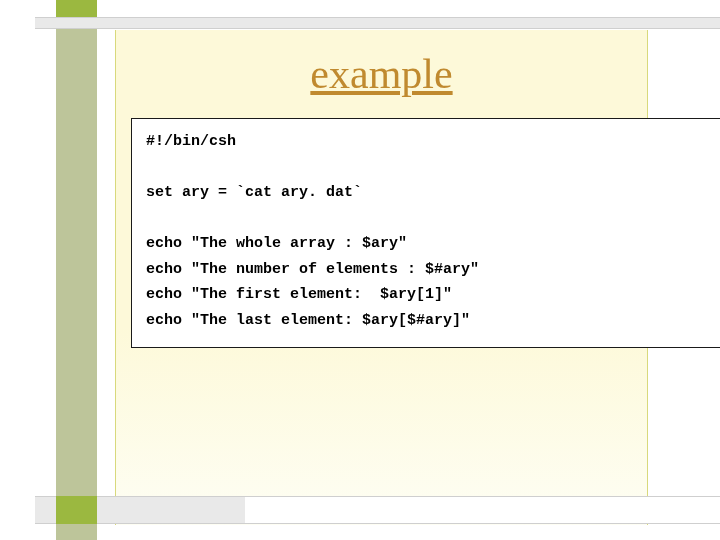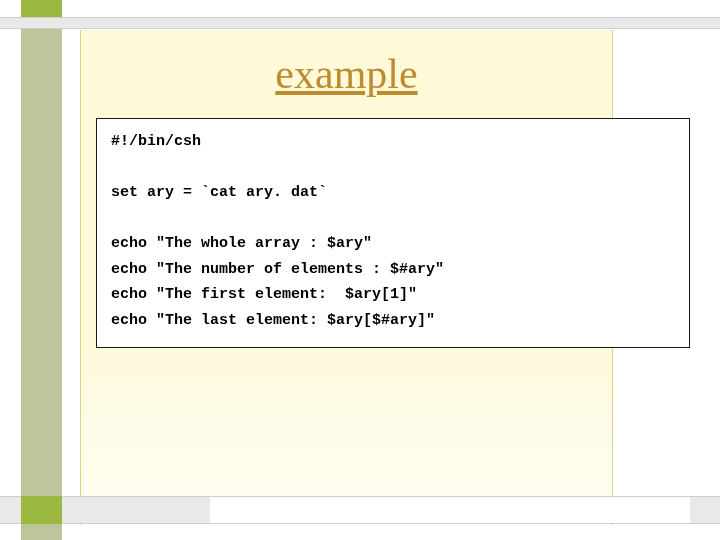--- a/index.html
+++ b/index.html
@@ -8,20 +8,21 @@
   height: 540px;
   background: #fff;
   position: relative;
   overflow: hidden;
   font-family: Arial, sans-serif;
 }
 .slide {
   width: 628px;
   height: 540px;
   position: relative;
+  margin-left: 35px;
 }
 
 
 .left-strip {
   position: absolute;
   left: 21px;
   top: 0;
   width: 41px;
   height: 540px;
   background: #bdc59a;

